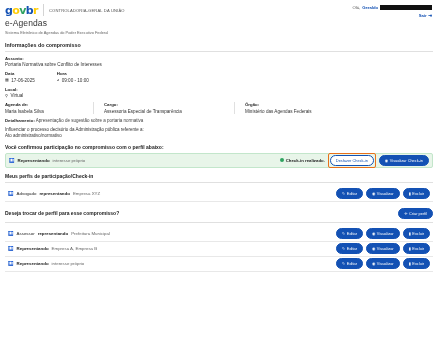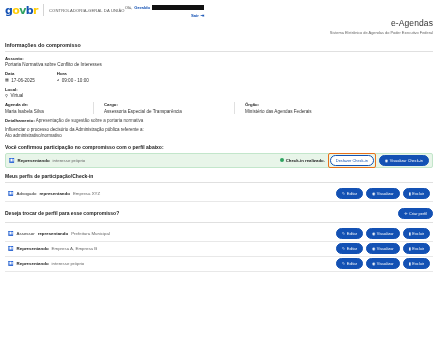--- a/index.html
+++ b/index.html
@@ -13,21 +13,21 @@
     font-family: "Liberation Sans", sans-serif;
     font-size: 5px;
     color: #1c1c1c;
     overflow: hidden;
   }
 
   
   .topbar {
     display: flex;
     align-items: flex-start;
-    justify-content: flex-start;
+    justify-content: space-between;
     padding: 4px 6px 0 5px;
     height: 16px;
     box-sizing: border-box;
   }
   .brand {
     display: flex;
     align-items: center;
     gap: 5px;
   }
   .govbr-logo {
@@ -85,21 +85,20 @@
     display: flex;
     align-items: center;
     justify-content: flex-end;
     gap: 1.5px;
   }
   .logout .arrow { font-size: 4.5px; }
 
   
   .app-title-wrap {
     padding: 3px 5px 4px 5px;
-    text-align: right;
   }
   .app-title {
     font-size: 8.5px;
     color: #333;
     letter-spacing: 0.1px;
     line-height: 9px;
   }
   .app-subtitle {
     font-size: 3.9px;
     color: #666;

